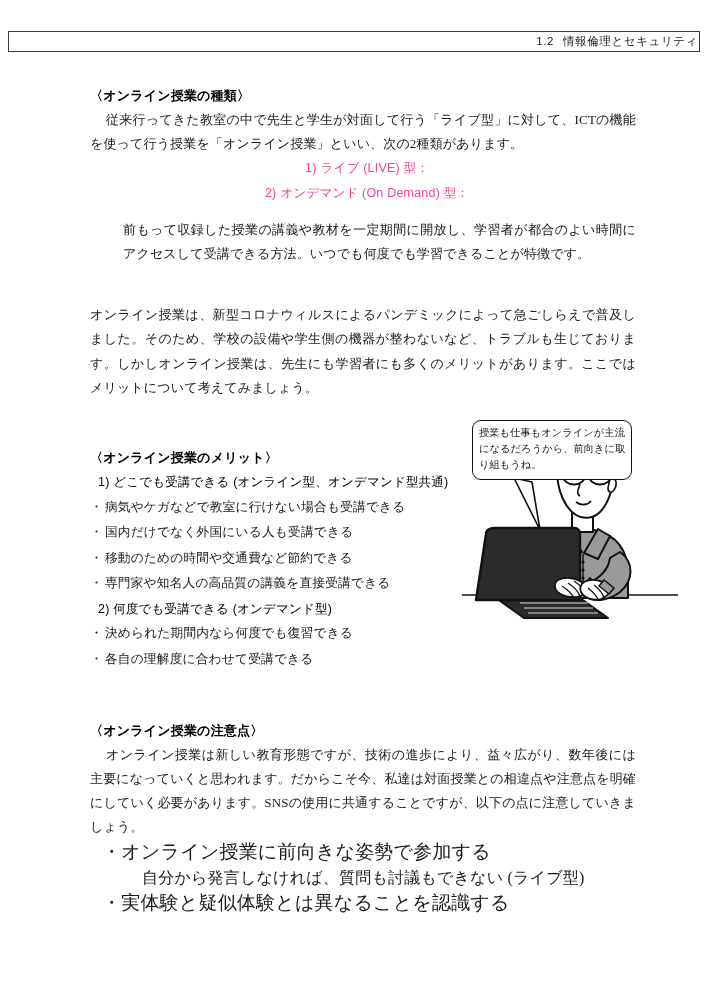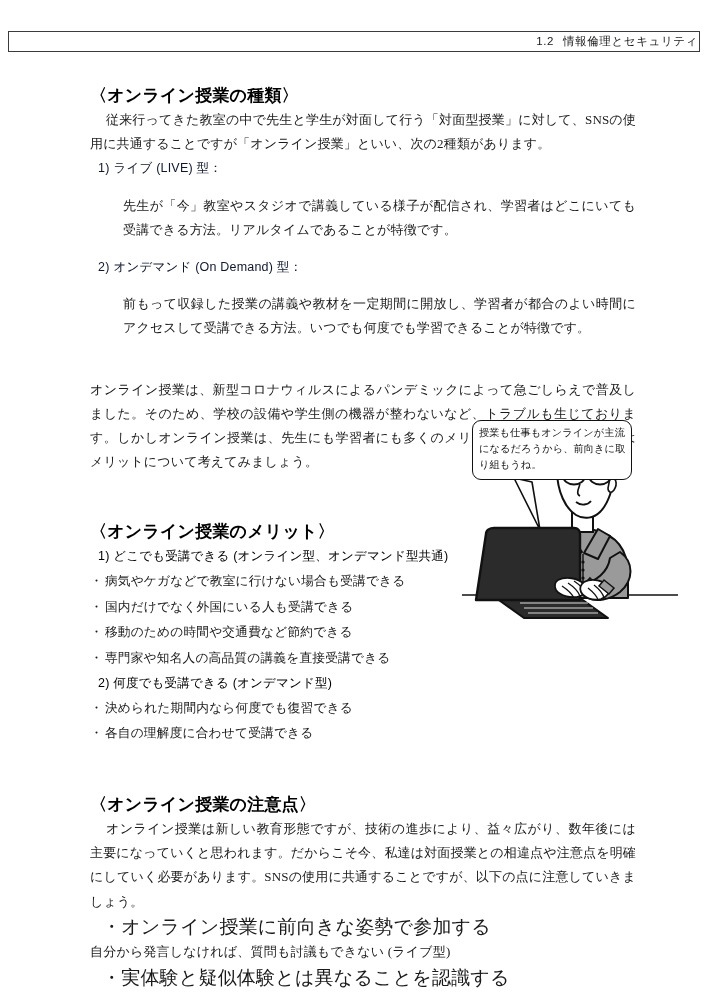--- a/index.html
+++ b/index.html
@@ -52,21 +52,21 @@
   .content {
     position: absolute;
     left: 90px;
     top: 84px;
     width: 546px;
   }
 
   .sec-head {
     font-family: "Liberation Sans", "DejaVu Sans", sans-serif;
     font-weight: bold;
-    font-size: 17px;
+    font-size: 13px;
     line-height: 24px;
     letter-spacing: 0.2px;
     margin: 0 0 0 0;
     color: #000;
   }
 
   p.para {
     margin: 0;
     font-size: 13px;
     line-height: 24.2px;
@@ -78,22 +78,23 @@
   .gap-m { height: 24px; }
   .gap-l { height: 46px; }
 
   
   .numitem {
     font-family: "Liberation Sans", "DejaVu Sans", sans-serif;
     font-size: 12.5px;
     line-height: 24.2px;
     letter-spacing: 0.2px;
     margin-left: 8px;
-    color: #0f172a;
+    color: #ec4899;
     white-space: nowrap;
+    text-align: center;
   }
   .numitem .n { margin-right: 4px; }
 
   .subline {
     font-size: 13px;
     line-height: 24.2px;
     letter-spacing: 0.15px;
     margin-left: 33px;
     text-align: justify;
   }
@@ -118,23 +119,24 @@
   }
   .bullet .dot { margin-right: 2px; }
 
   .note-b {
     font-size: 19px;
     line-height: 25.5px;
     letter-spacing: 0.2px;
     margin-left: 12px;
   }
   .note-sub {
-    font-size: 13px;
+    font-size: 16px;
     line-height: 25.5px;
     letter-spacing: 0.2px;
+    margin-left: 52px;
   }
 
   
   .figure {
     position: absolute;
     left: 462px;
     top: 412px;
     width: 216px;
     height: 250px;
   }
@@ -174,26 +176,25 @@
 <div class="page">
 
   <div class="header-band"></div>
   <div class="header-text">
     <span class="header-num">1.2</span><span>情報倫理とセキュリティ</span>
   </div>
 
   <div class="content">
 
     <h2 class="sec-head">〈オンライン授業の種類〉</h2>
-    <p class="para indent">従来行ってきた教室の中で先生と学生が対面して行う「対面型授業」に対して、SNSの使用に共通することですが「オンライン授業」といい、次の2種類があります。</p>
+    <p class="para indent">従来行ってきた教室の中で先生と学生が対面して行う「ライブ型」に対して、ICTの機能を使って行う授業を「オンライン授業」といい、次の2種類があります。</p>
 
     <div class="numitem">
       <span class="n">1)</span><span>ライブ (LIVE) 型：</span>
     </div>
-    <p class="subline">先生が「今」教室やスタジオで講義している様子が配信され、学習者はどこにいても受講できる方法。リアルタイムであることが特徴です。</p>
 
     <div class="numitem">
       <span class="n">2)</span><span>オンデマンド (On Demand) 型：</span>
     </div>
     <p class="subline">前もって収録した授業の講義や教材を一定期間に開放し、学習者が都合のよい時間にアクセスして受講できる方法。いつでも何度でも学習できることが特徴です。</p>
 
     <div class="gap-m"></div>
     <p class="para">オンライン授業は、新型コロナウィルスによるパンデミックによって急ごしらえで普及しました。そのため、学校の設備や学生側の機器が整わないなど、トラブルも生じております。しかしオンライン授業は、先生にも学習者にも多くのメリットがあります。ここではメリットについて考えてみましょう。</p>
 
     <div class="gap-l"></div>

